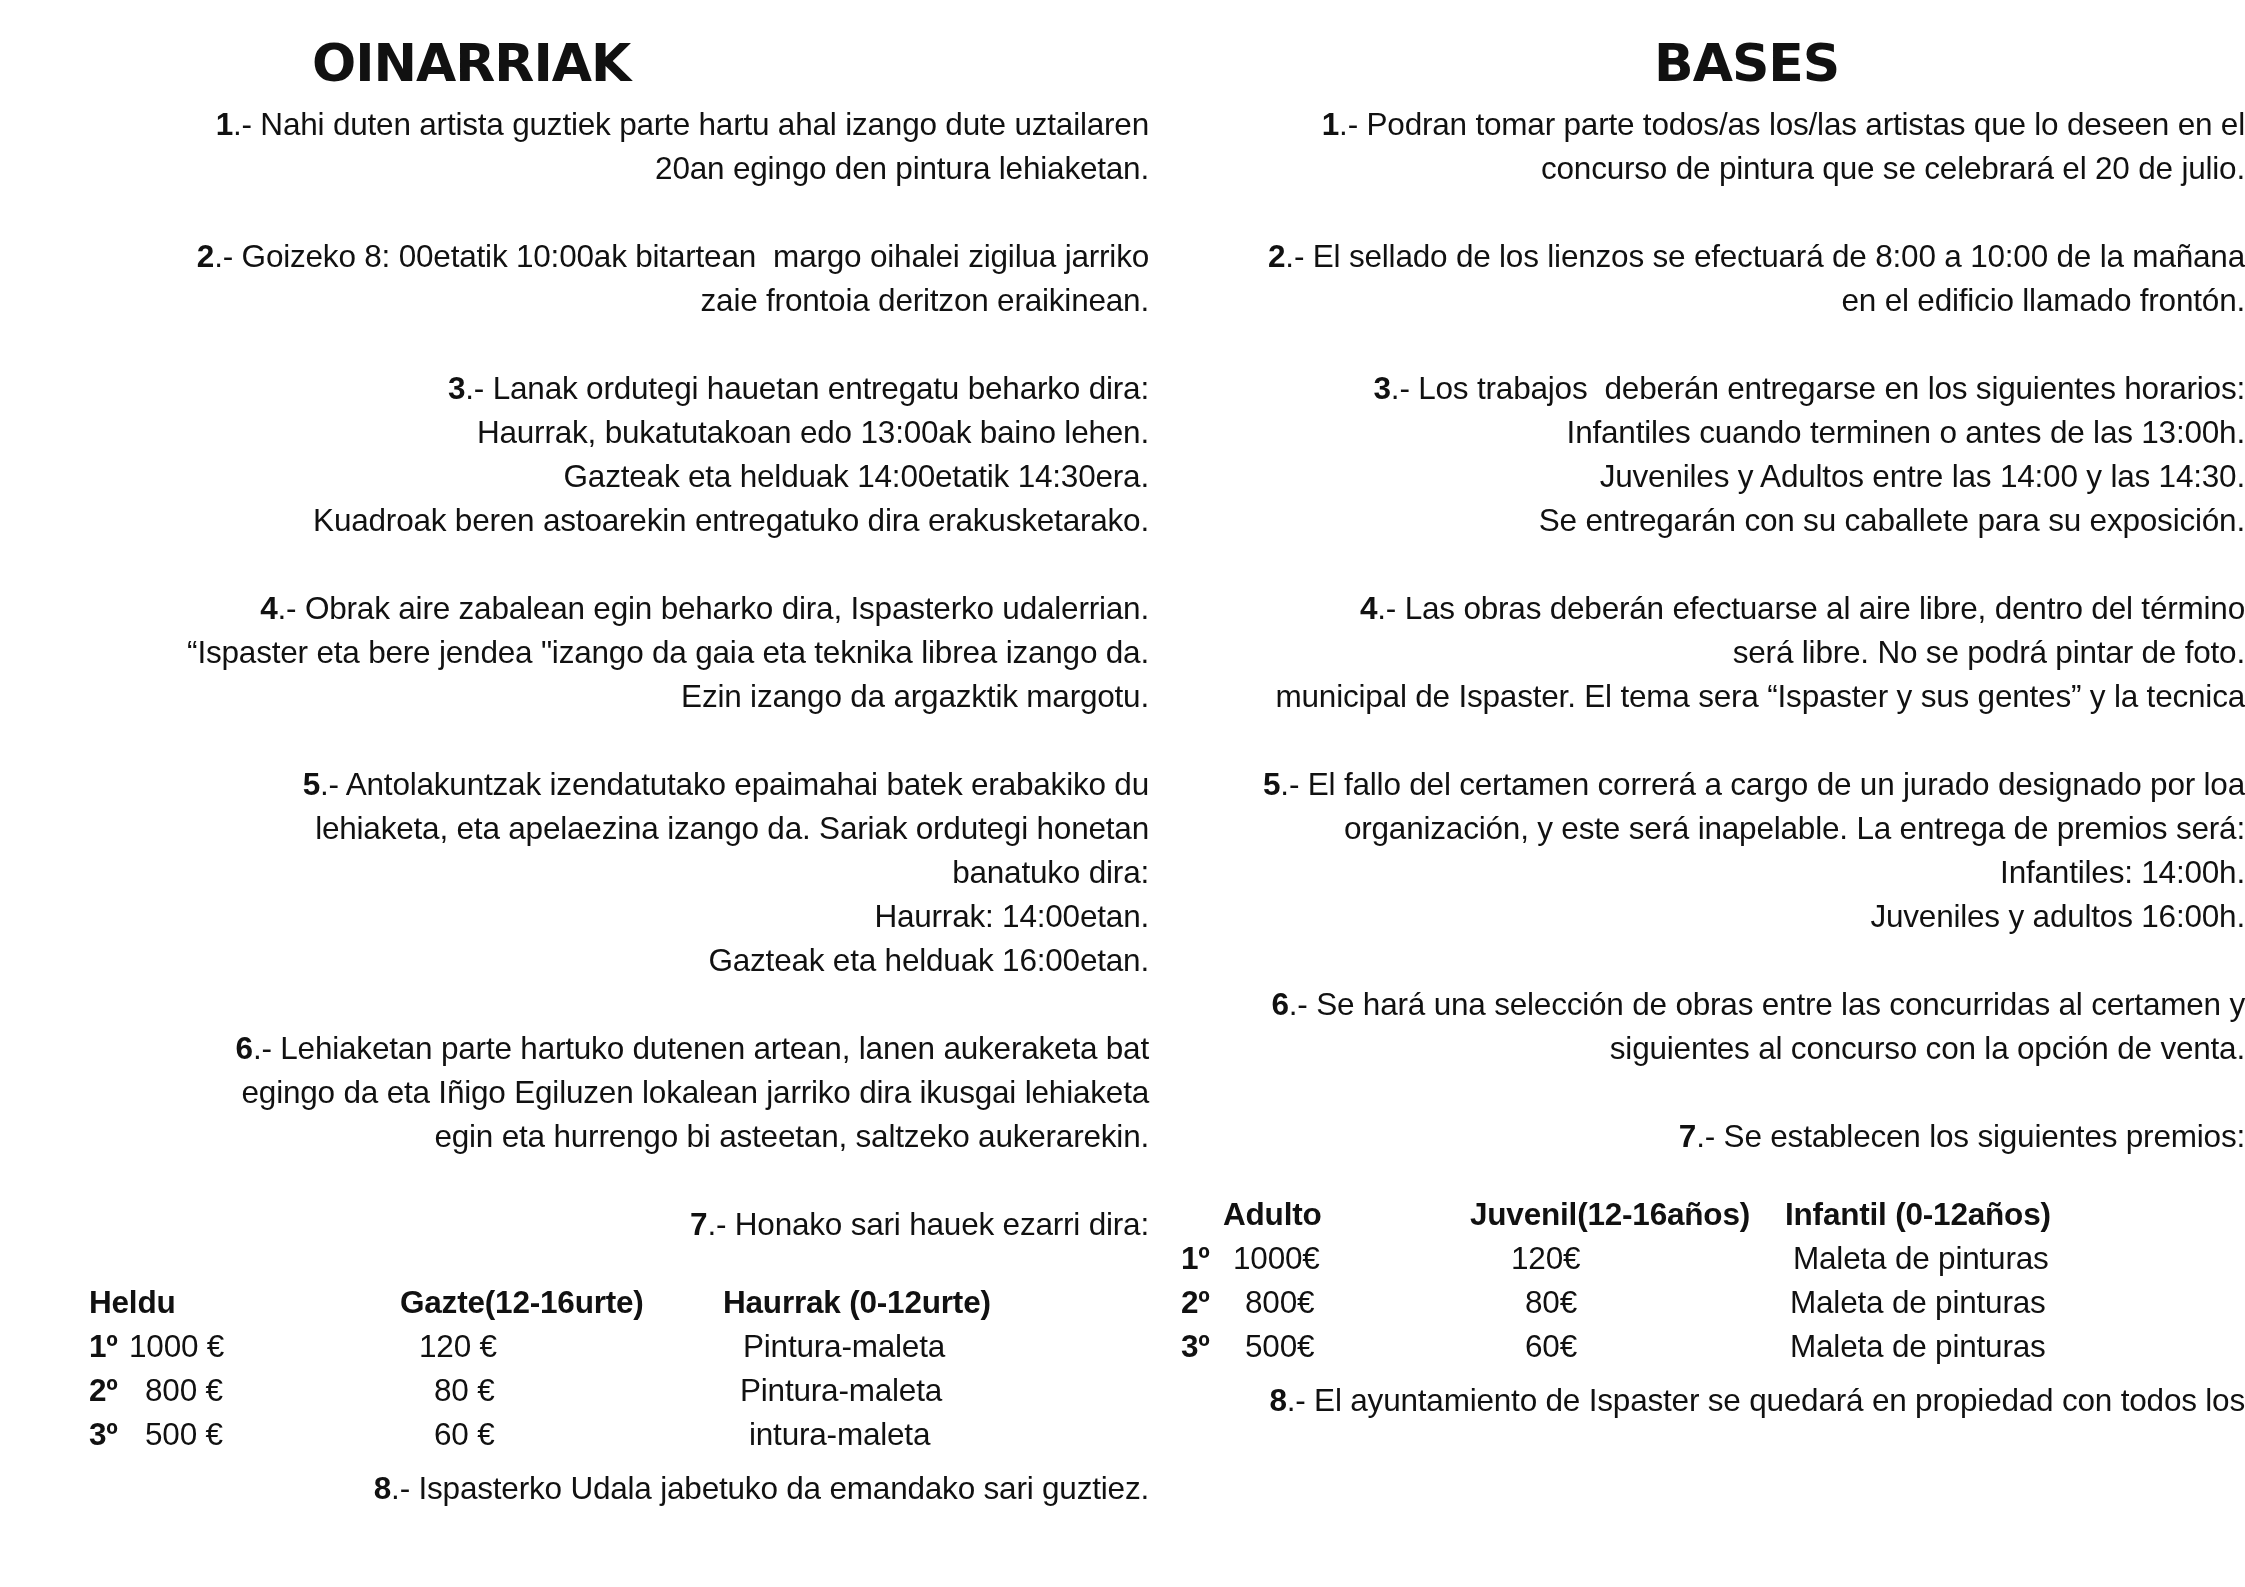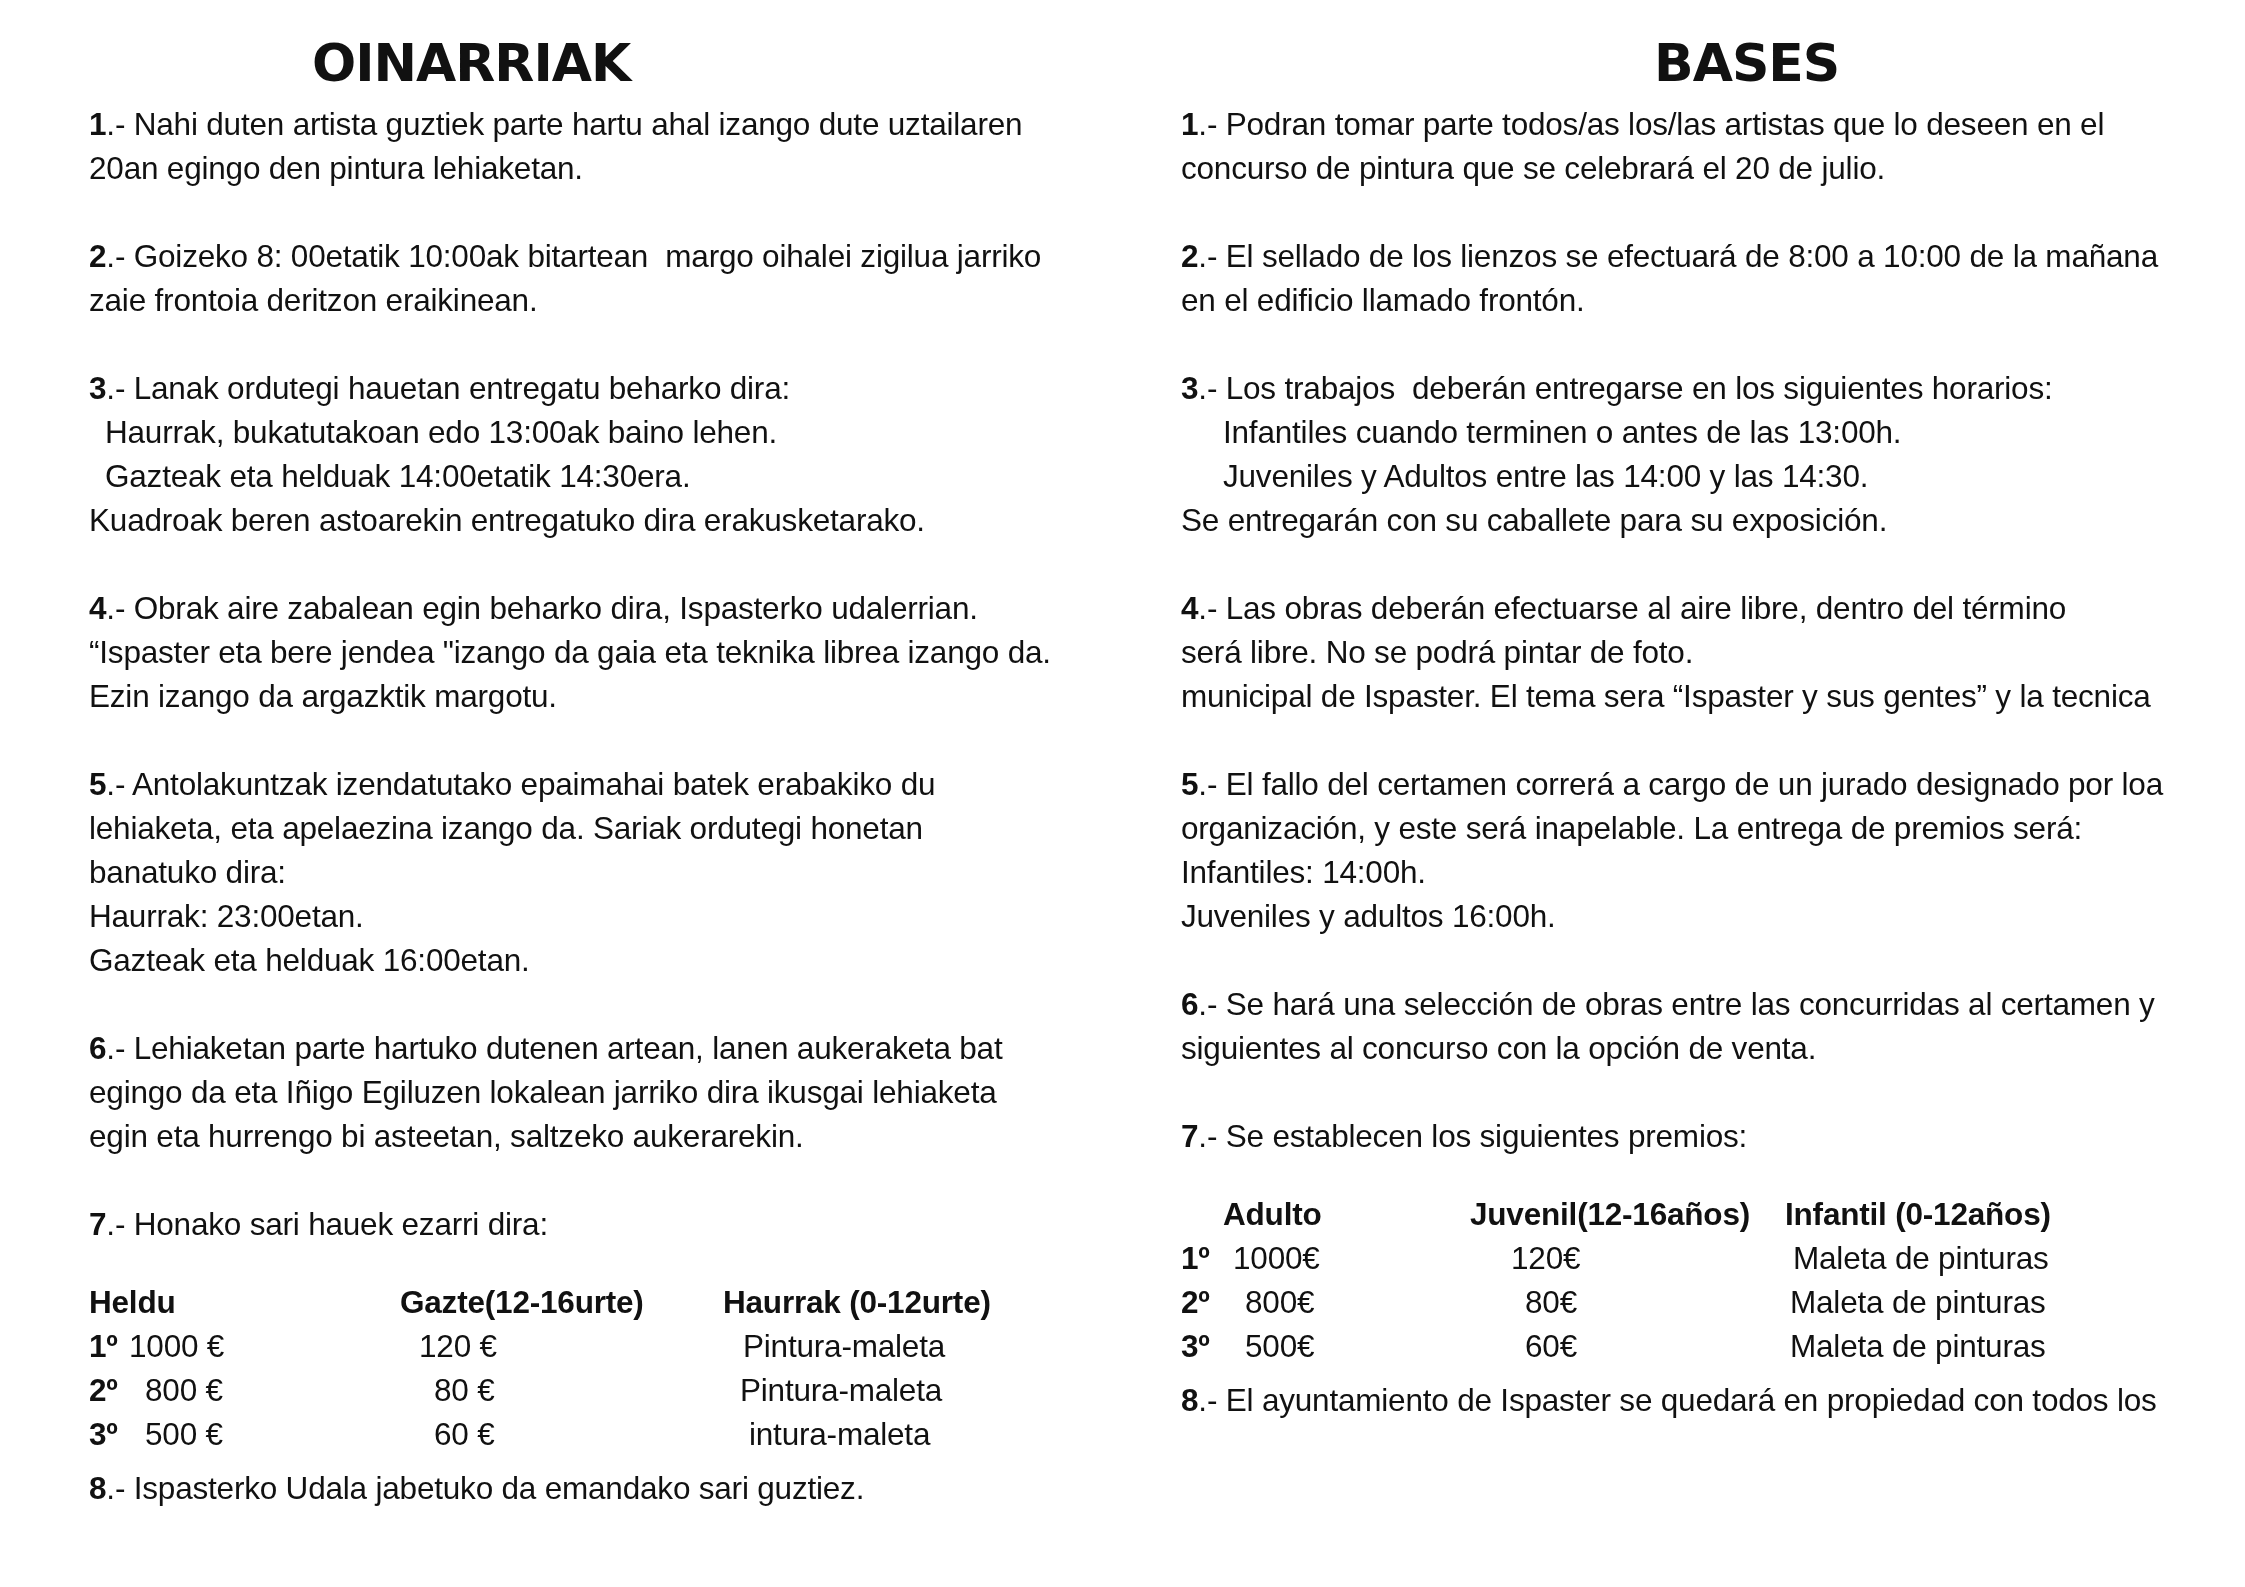--- a/index.html
+++ b/index.html
@@ -15,21 +15,21 @@
     font-size: 52px; letter-spacing: -1px; position: absolute; top: 28px;
     margin: 3px; line-height: 64px;
   }
   #col-left .title { left: 220px; }
   #col-right .title { left: 470px; }
   .body-text {
     position: absolute; top: 102px; left: 0; right: 0;
     font-size: 31.5px; line-height: 44px; letter-spacing: -0.2px;
   }
   .item { margin: 0 0 44px 0; }
-  .line { display: block; white-space: pre; }
+  .line { display: block; white-space: pre; text-align: right; }
   .num { font-weight: bold; }
   .indent1 { padding-left: 16px; }
   .indent2 { padding-left: 42px; }
   .prize-row { display: block; position: relative; height: 44px; white-space: pre; }
   .prize-row span { position: absolute; top: 0; margin-top: 34px; }
   .bold { font-weight: bold; }
 </style>
 </head>
 <body>
 
@@ -57,21 +57,21 @@
     <div class="item">
       <span class="line"><span class="num">4</span><span>.- </span><span>Obrak aire zabalean egin beharko dira, Ispasterko udalerrian.</span></span>
       <span class="line">“Ispaster eta bere jendea "izango da gaia eta teknika librea izango da.</span>
       <span class="line">Ezin izango da argazktik margotu.</span>
     </div>
 
     <div class="item">
       <span class="line"><span class="num">5</span><span>.- </span><span>Antolakuntzak izendatutako epaimahai batek erabakiko du</span></span>
       <span class="line">lehiaketa, eta apelaezina izango da. Sariak ordutegi honetan</span>
       <span class="line">banatuko dira:</span>
-      <span class="line">Haurrak: 23:00etan.</span>
+      <span class="line">Haurrak: 14:00etan.</span>
       <span class="line">Gazteak eta helduak 16:00etan.</span>
     </div>
 
     <div class="item">
       <span class="line"><span class="num">6</span><span>.- </span><span>Lehiaketan parte hartuko dutenen artean, lanen aukeraketa bat</span></span>
       <span class="line">egingo da eta Iñigo Egiluzen lokalean jarriko dira ikusgai lehiaketa</span>
       <span class="line">egin eta hurrengo bi asteetan, saltzeko aukerarekin.</span>
     </div>
 
     <div class="item">

